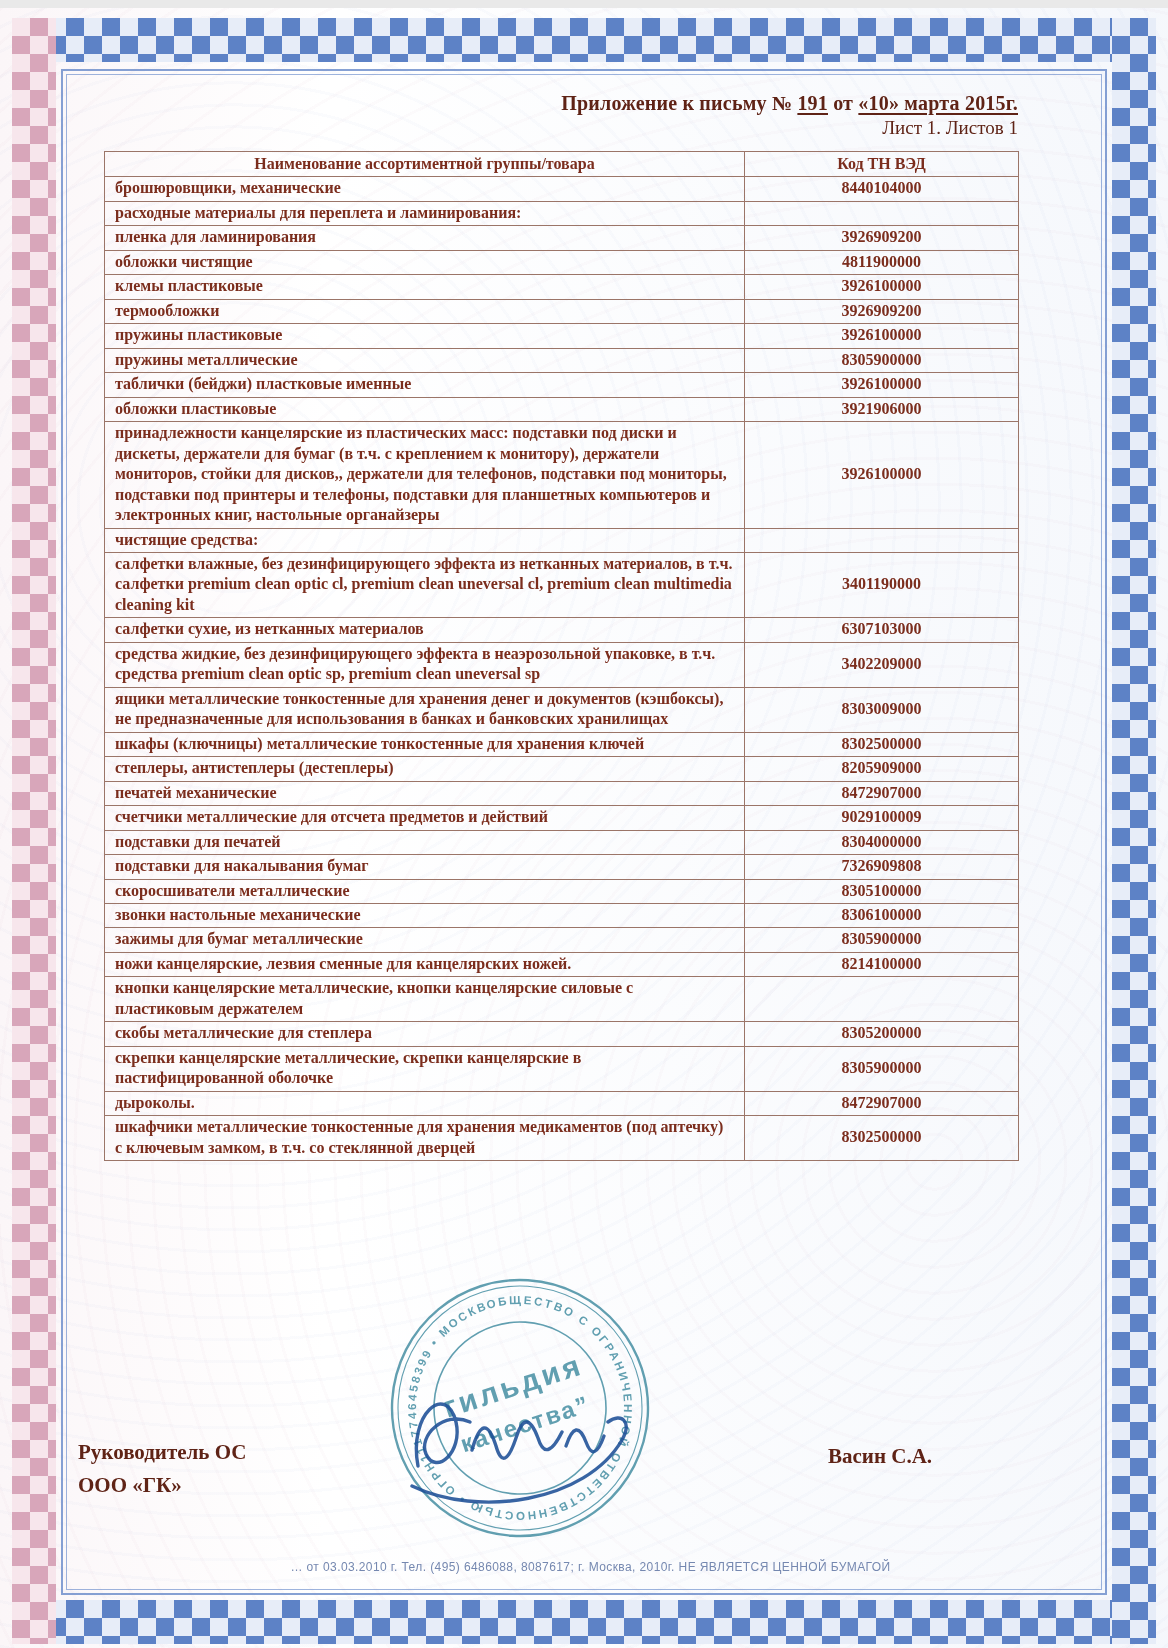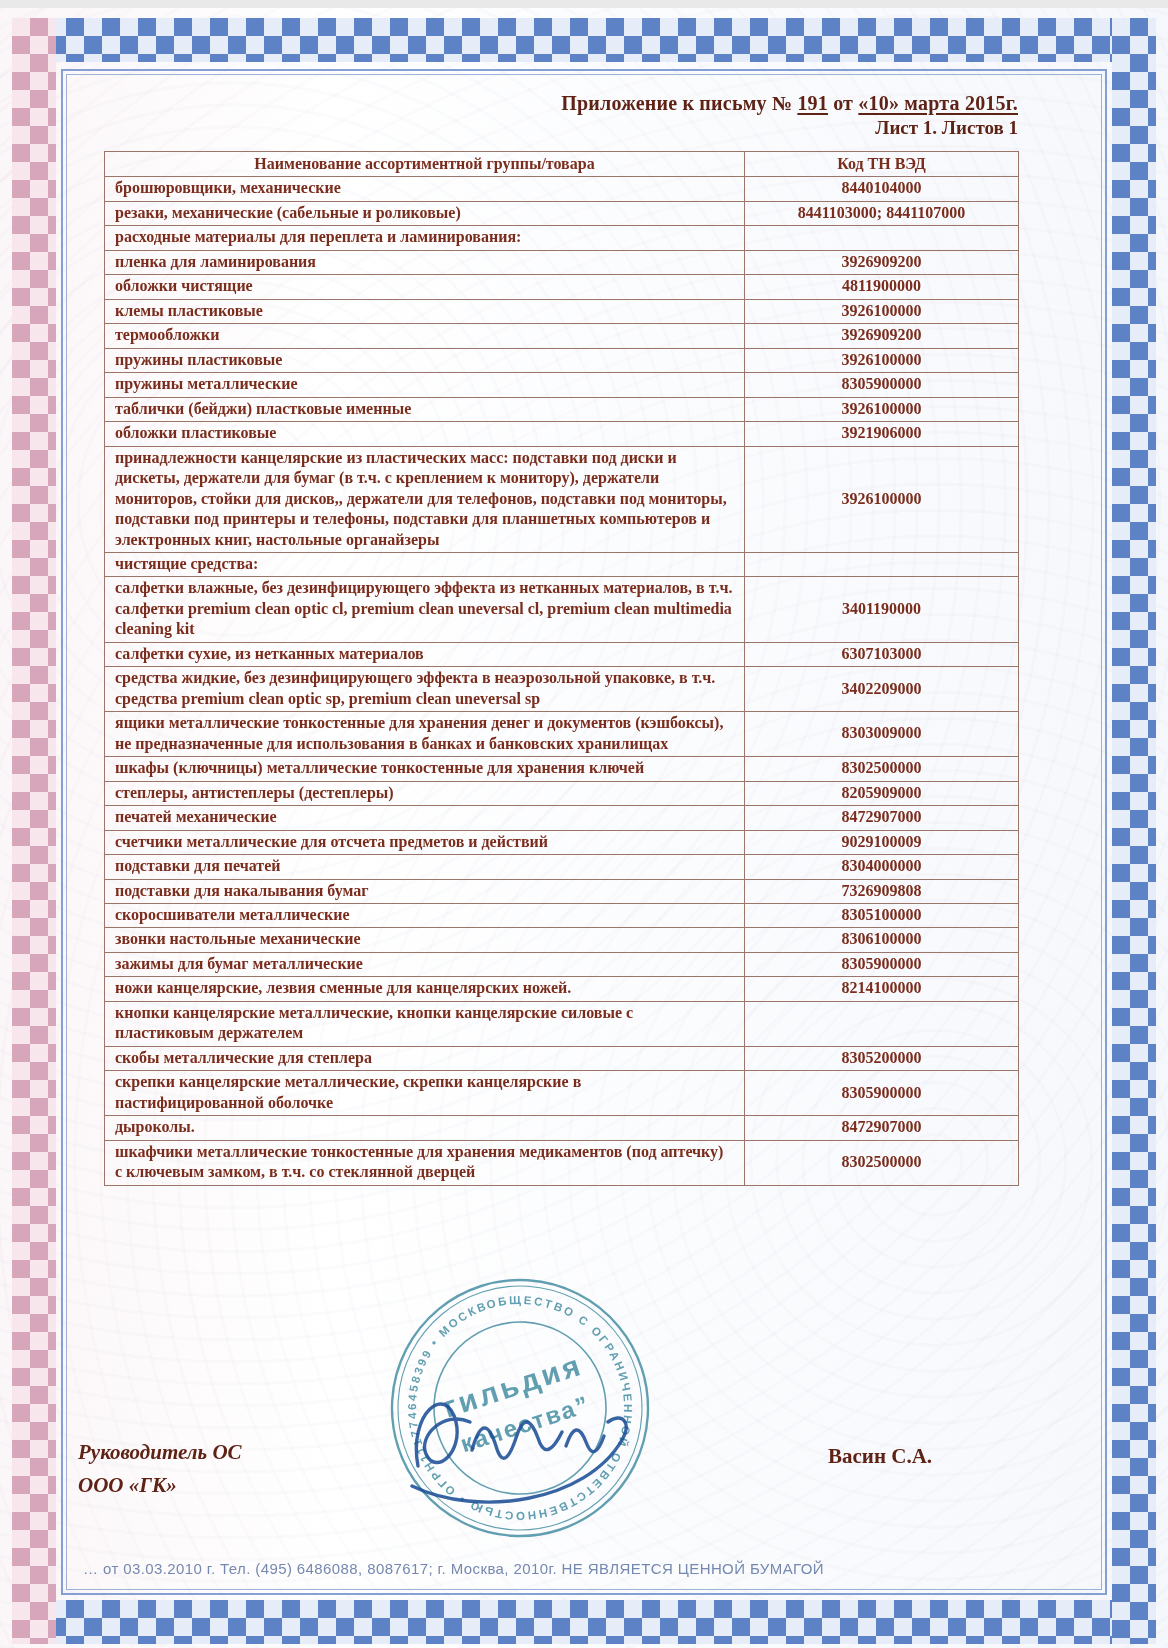--- a/index.html
+++ b/index.html
@@ -52,21 +52,21 @@
   .band-left{left:12px;top:10px;bottom:12px;width:44px;}
   .band-right{right:12px;top:10px;bottom:12px;width:44px;}
   .frame-outer{position:absolute;inset:61px;border:2px solid var(--frame-blue);opacity:.75;z-index:1;}
   .frame-inner{position:absolute;inset:66px;border:1px solid var(--frame-blue);opacity:.6;z-index:1;}
 
   
   .content{position:absolute;inset:70px;z-index:2;}
 
   .doc-header{margin:14px 80px 0 0;text-align:right;color:var(--ink-dark);}
   .doc-header .line1{font-size:20px;font-weight:bold;letter-spacing:.2px;}
-  .doc-header .line2{font-size:19px;font-weight:bold;margin-top:2px;}
+  .doc-header .line2{font-size:19px;font-weight:normal;margin-top:2px;}
   .u{text-decoration:underline;text-underline-offset:3px;}
 
   table.products{
     border-collapse:collapse;
     table-layout:fixed;
     width:914px;
     margin:12px 0 0 34px;
   }
   table.products th, table.products td{
     border:1px solid var(--table-line);
@@ -76,21 +76,21 @@
     font-size:16px;
     line-height:1.28;
     padding:1px 10px 2px;
     vertical-align:middle;
     word-wrap:break-word;
   }
   table.products th{text-align:center;padding:2px 18px;}
   td.c-code{text-align:center;}
 
   
-  .footer-left{position:absolute;left:8px;top:1362px;color:var(--ink-dark);font-style:italic;}
+  .footer-left{position:absolute;left:8px;top:1362px;color:var(--ink-dark);}
   .footer-left .fl1{font-size:21px;font-weight:bold;}
   .footer-left .fl2{font-size:21px;font-weight:bold;margin-top:8px;}
   .signatory-name{position:absolute;left:758px;top:1366px;font-size:21px;font-weight:bold;color:var(--ink-dark);}
 
   .seal-wrap{position:absolute;left:315px;top:1195px;width:270px;height:270px;opacity:.74;}
   .seal-rot{transform:rotate(-18deg);transform-origin:135px 135px;}
   .sr{fill:none;stroke:var(--stamp-teal);stroke-width:2.4;}
   .sr.thin{stroke-width:1.1;}
   .sr.mid{stroke-width:1.6;}
   .ring-text{
@@ -103,22 +103,23 @@
     fill:var(--stamp-teal);text-anchor:middle;font-weight:bold;
   }
   .seal-center.c1{font-size:30px;letter-spacing:3px;}
   .seal-center.c2{font-size:24px;letter-spacing:2px;}
 
   .signature-wrap{position:absolute;left:290px;top:1240px;width:350px;height:210px;}
   .signature-wrap path{fill:none;stroke:var(--signature-blue);stroke-width:3.4;stroke-linecap:round;opacity:.88;}
 
   .fine-print{
     position:absolute;left:13px;right:0;top:1482px;
+    text-align:center;
     font-family:"Liberation Sans", sans-serif;
-    font-size:15px;letter-spacing:.4px;
+    font-size:12px;letter-spacing:.4px;
     color:var(--fineprint);
   }
 </style>
 </head>
 <body>
 
 <div class="page">
 
   <div class="band band-blue band-top"></div>
   <div class="band band-blue band-bottom"></div>
@@ -144,24 +145,20 @@
       <thead>
         <tr>
           <th>Наименование ассортиментной группы/товара</th>
           <th>Код ТН ВЭД</th>
         </tr>
       </thead>
       <tbody id="tbody">
           <tr>
             <td class="c-name">брошюровщики, механические</td>
             <td class="c-code">8440104000</td>
-          </tr>
-          <tr>
-            <td class="c-name">резаки, механические (сабельные и роликовые)</td>
-            <td class="c-code">8441103000; 8441107000</td>
           </tr>
           <tr>
             <td class="c-name">расходные материалы для переплета и ламинирования:</td>
             <td class="c-code"></td>
           </tr>
           <tr>
             <td class="c-name">пленка для ламинирования</td>
             <td class="c-code">3926909200</td>
           </tr>
           <tr>

